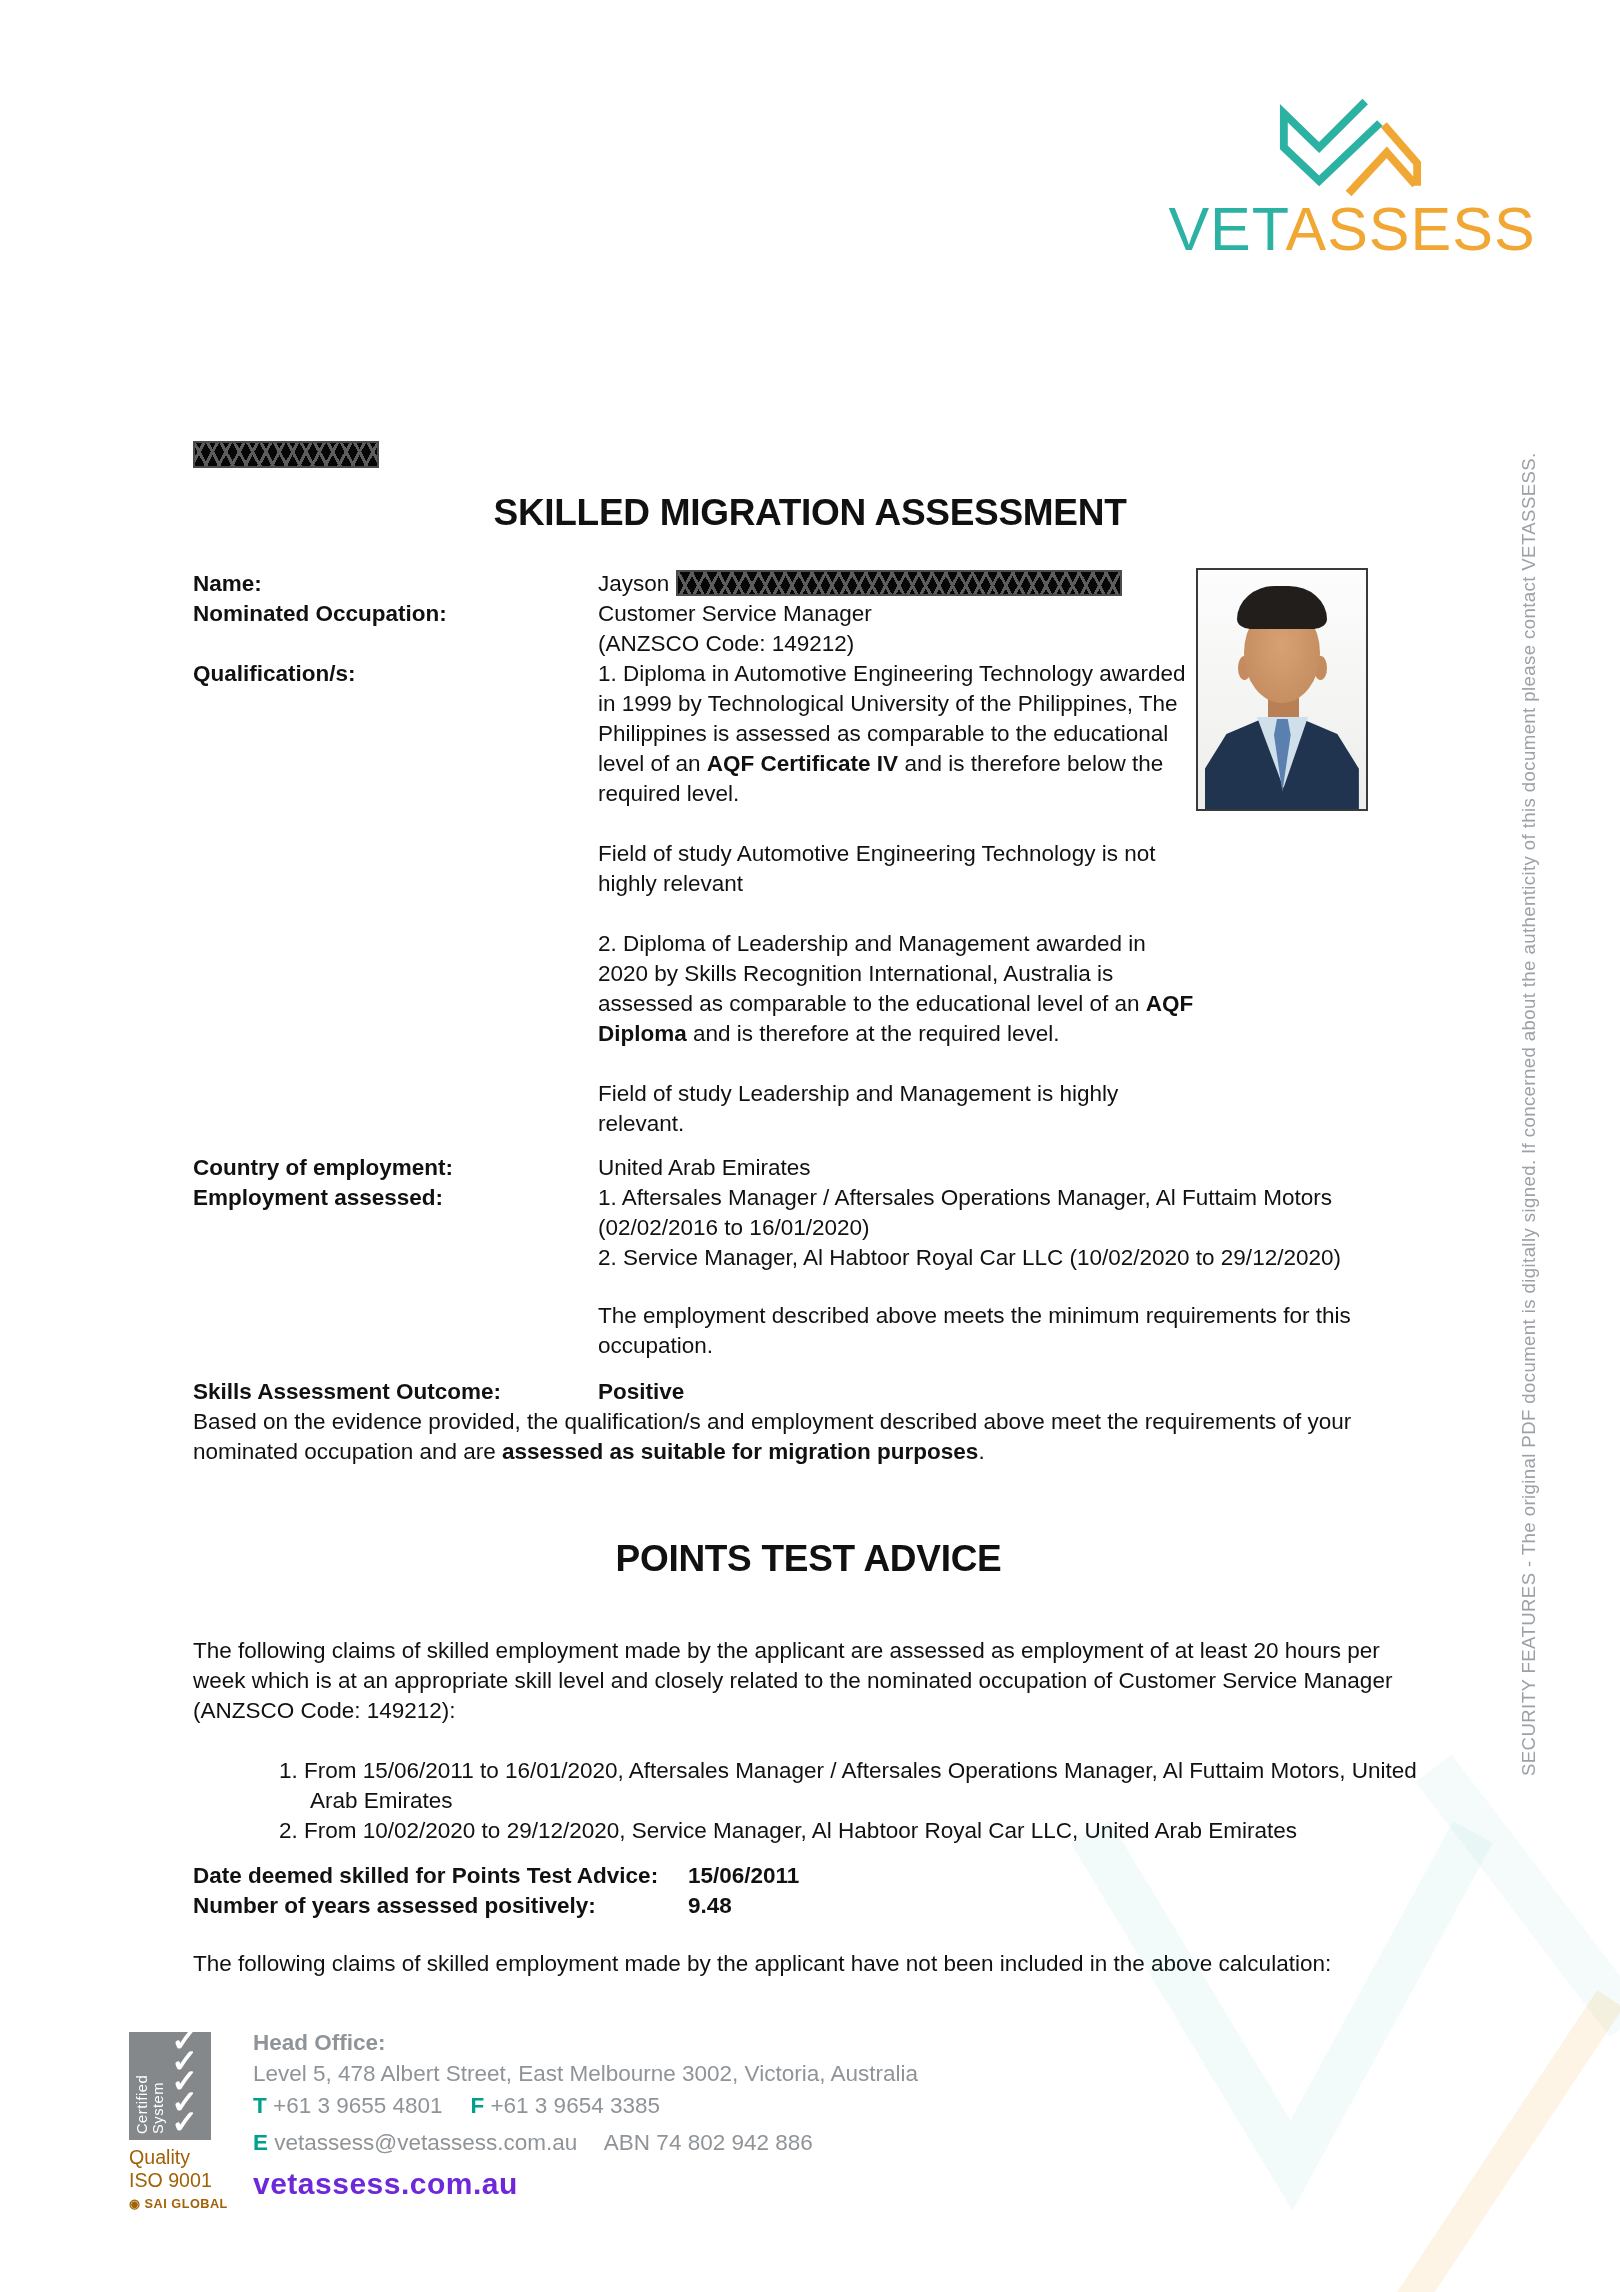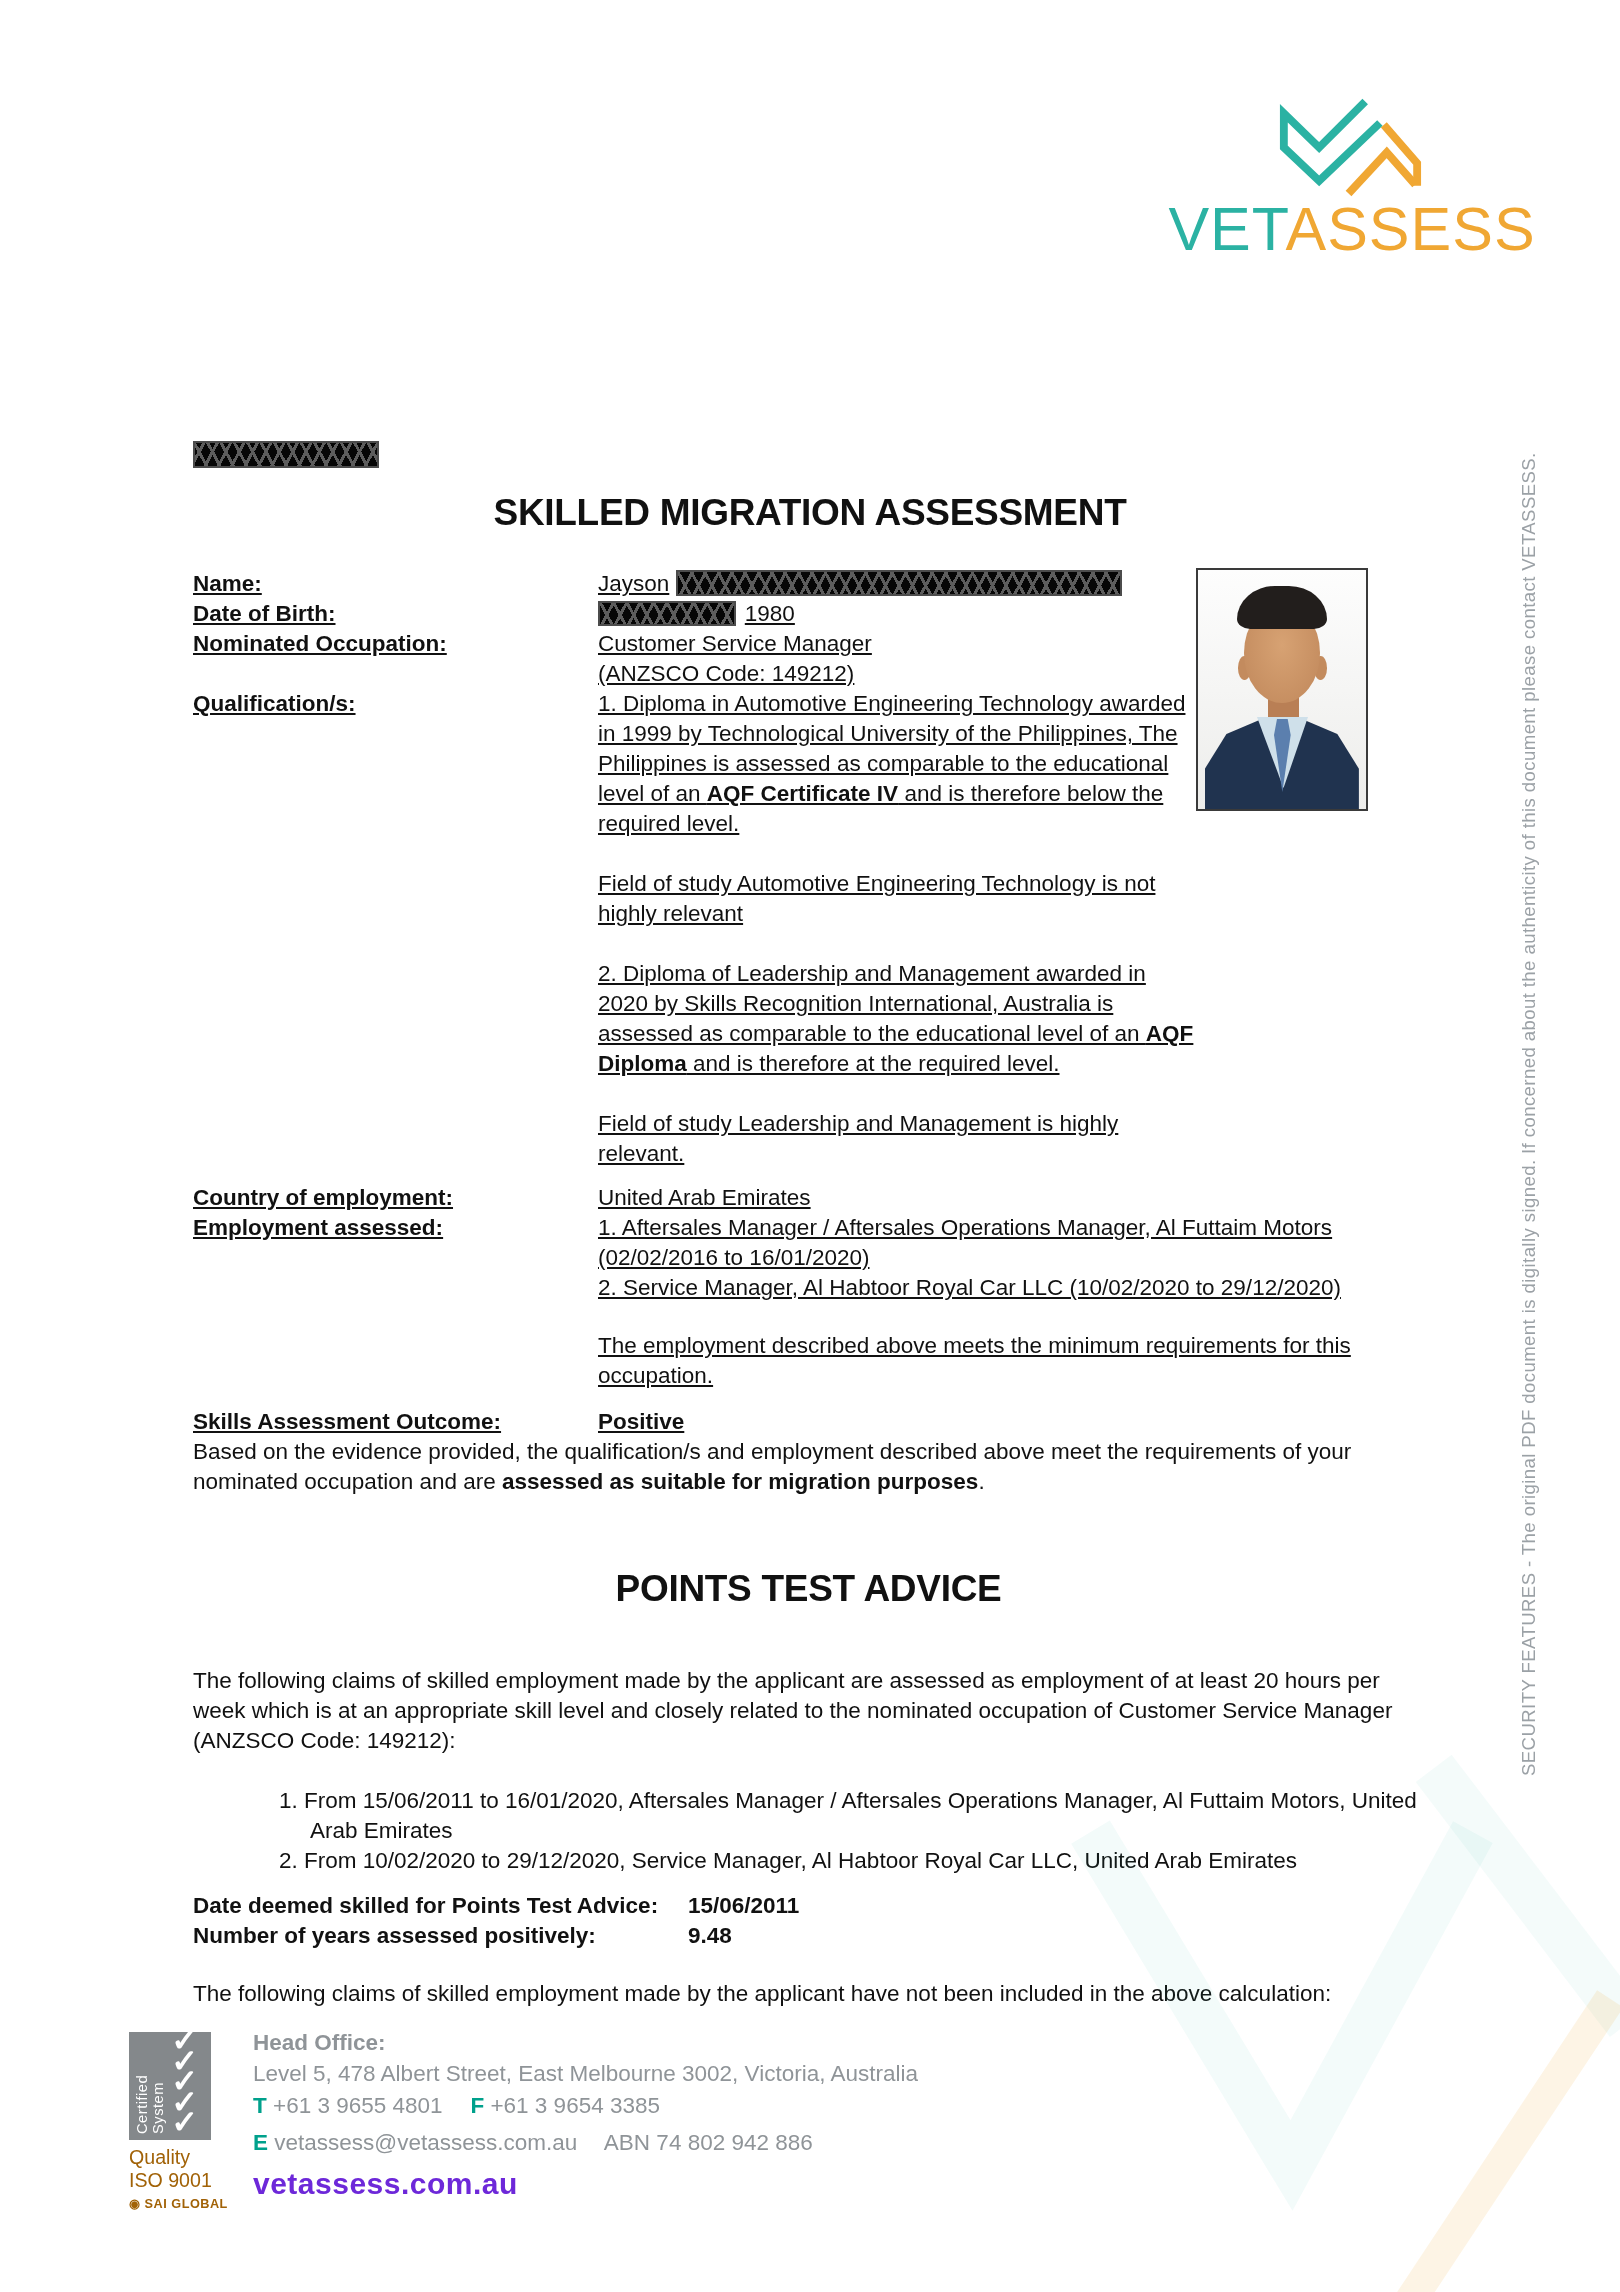--- a/index.html
+++ b/index.html
@@ -35,21 +35,21 @@
   .redact-ref  { position:absolute; left:193px; top:441px; width:186px; height:27.4px; }
   .redact-name { width:446px; height:26.5px; margin-left:6.9px; }
   .redact-dob  { width:138px; height:25.5px; margin-right:8.8px; }
   
   .doc-title {
     position:absolute; left:0; top:492px; width:1620px; text-align:center;
     font-size:37px; font-weight:bold; letter-spacing:-0.3px;
   }
   
   .main { position:absolute; left:193px; top:569px; width:1231px; font-size:22.5px; line-height:30px; }
-  .row { display:flex;text-decoration:underline; }
+  .row { display:flex; }
   .row .lbl { width:405px; flex:none; font-weight:bold; }
   .row .val { flex:1; }
   .qval { width:600px; }
   .gap { margin-top:30px; }
   .mt14 { margin-top:13.7px; }
   .mt20 { margin-top:19.6px; }
   .mt24 { margin-top:16px;align-items:flex-end; }
   .bold { font-weight:bold; }
   .points-head {
     margin-top:69px; text-align:center; font-size:37px; font-weight:bold;
@@ -141,26 +141,20 @@
 
   <div class="main">
 
     <div class="row">
       <div class="lbl">Name:</div>
       <div class="val">
         <span>Jayson</span><span class="redact redact-name"></span>
       </div>
     </div>
 
-    <div class="row">
-      <div class="lbl">Date of Birth:</div>
-      <div class="val">
-        <span class="redact redact-dob"></span><span>1980</span>
-      </div>
-    </div>
 
     <div class="row">
       <div class="lbl">Nominated Occupation:</div>
       <div class="val">
         <div>Customer Service Manager</div>
         <div>(ANZSCO Code: 149212)</div>
       </div>
     </div>
 
     <div class="row">

